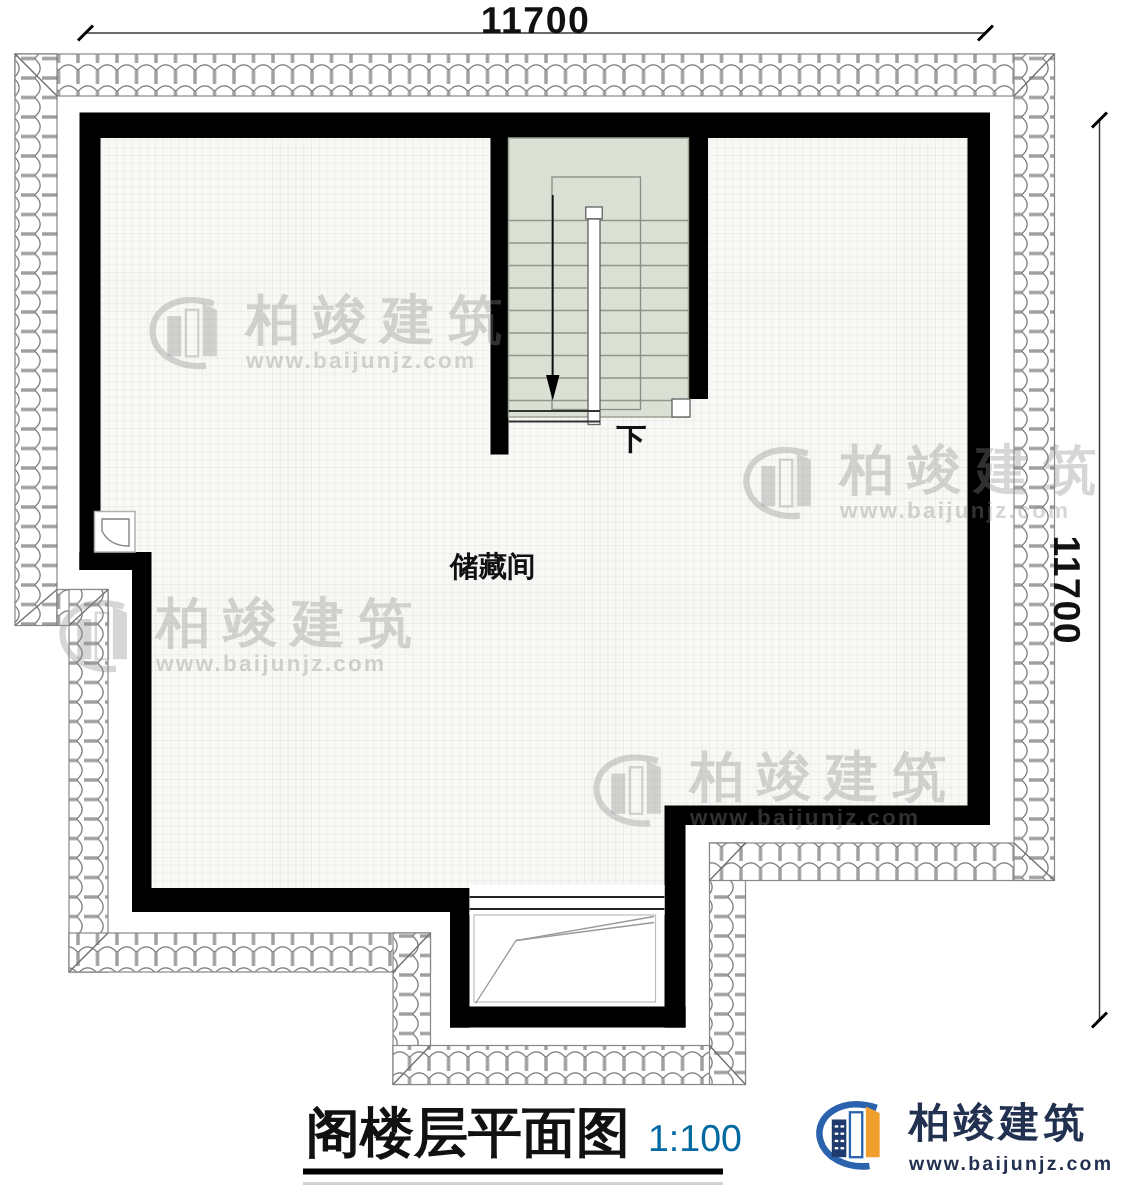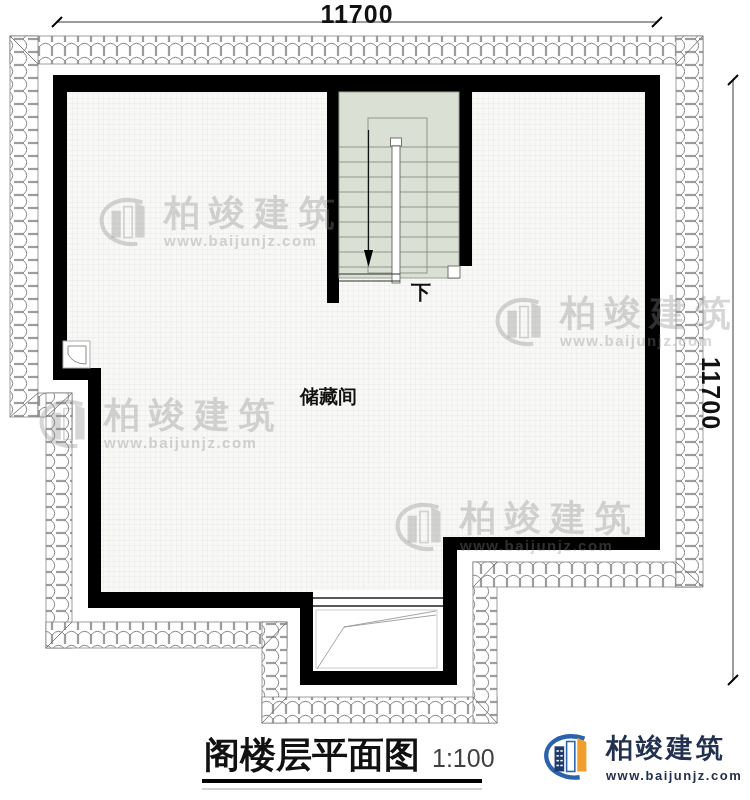--- a/index.html
+++ b/index.html
@@ -6,27 +6,27 @@
   body { background:#ffffff; font-family:"Liberation Sans", sans-serif; }
   #stage { position:relative; width:750px; height:800px; background:#ffffff; overflow:hidden; }
   #plan-svg { position:absolute; left:0; top:0; z-index:1; }
 
   .txt { position:absolute; color:#111; z-index:3; white-space:nowrap; }
   .dim-top { left:297px; top:0px; width:120px; text-align:center;
              font-size:25px; font-weight:bold; letter-spacing:1px; }
   .dim-right { left:655px; top:379px; width:110px; text-align:center;
                font-size:25px; font-weight:bold; letter-spacing:1px;
                transform:rotate(90deg); }
-  .room-label { left:300px; top:365px; font-size:19px; font-weight:bold;margin-top:19px; }
+  .room-label { left:300px; top:365px; font-size:19px; font-weight:bold; }
   .down-label { left:411px; top:279px; font-size:20px; font-weight:bold; }
 
   .title-row { position:absolute; left:204px; top:731px; z-index:3;
                display:flex; align-items:baseline; gap:12px; }
   .title-main { font-size:36px; font-weight:bold; color:#111; }
-  .title-scale { font-size:25px; color:#404040; }
+  .title-scale { font-size:25px; color:#0369a1; }
   .title-underline { position:absolute; left:202px; top:779px; width:280px; height:4px;
                      background:#000; z-index:3; }
   .title-underline2 { position:absolute; left:202px; top:788px; width:280px; height:2px;
                       background:#d2d2d2; z-index:3; }
 
   .logo { position:absolute; left:541px; top:728px; z-index:3;
           display:flex; align-items:center; gap:7px; }
   .logo-textcol { display:flex; flex-direction:column; }
   .logo-name { font-size:27px; font-weight:bold; color:#233150; letter-spacing:3px; }
   .logo-url  { font-size:13px; font-weight:bold; color:#233150; letter-spacing:1.5px; margin-top:2px; }

